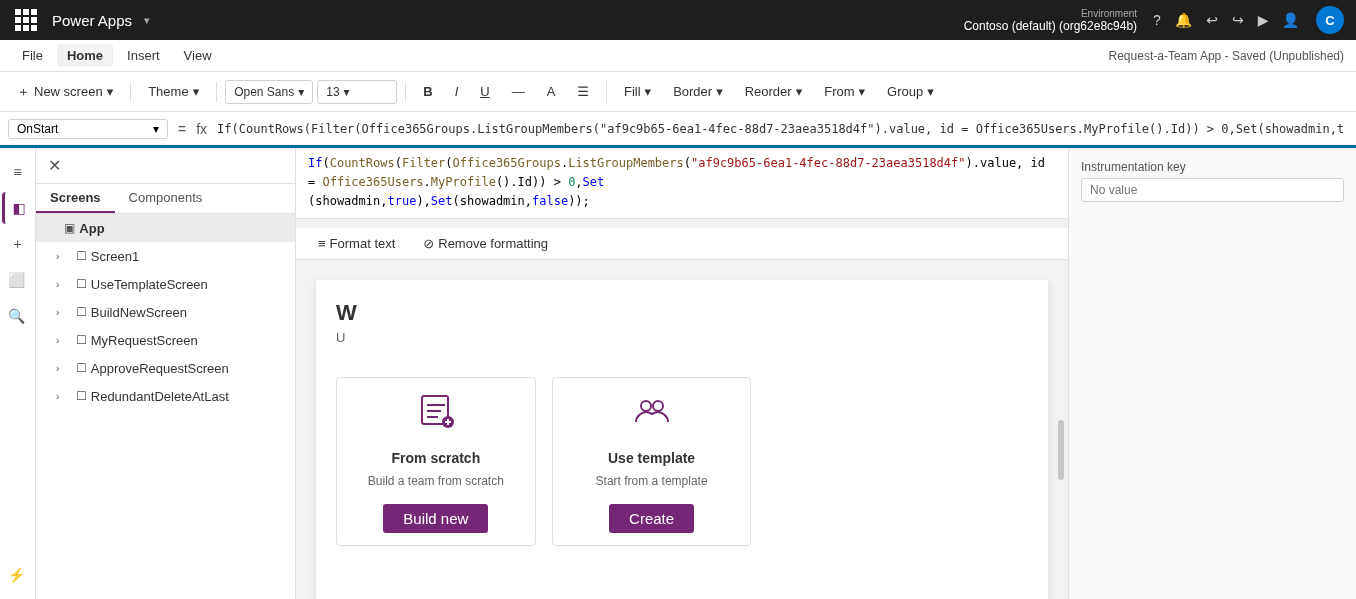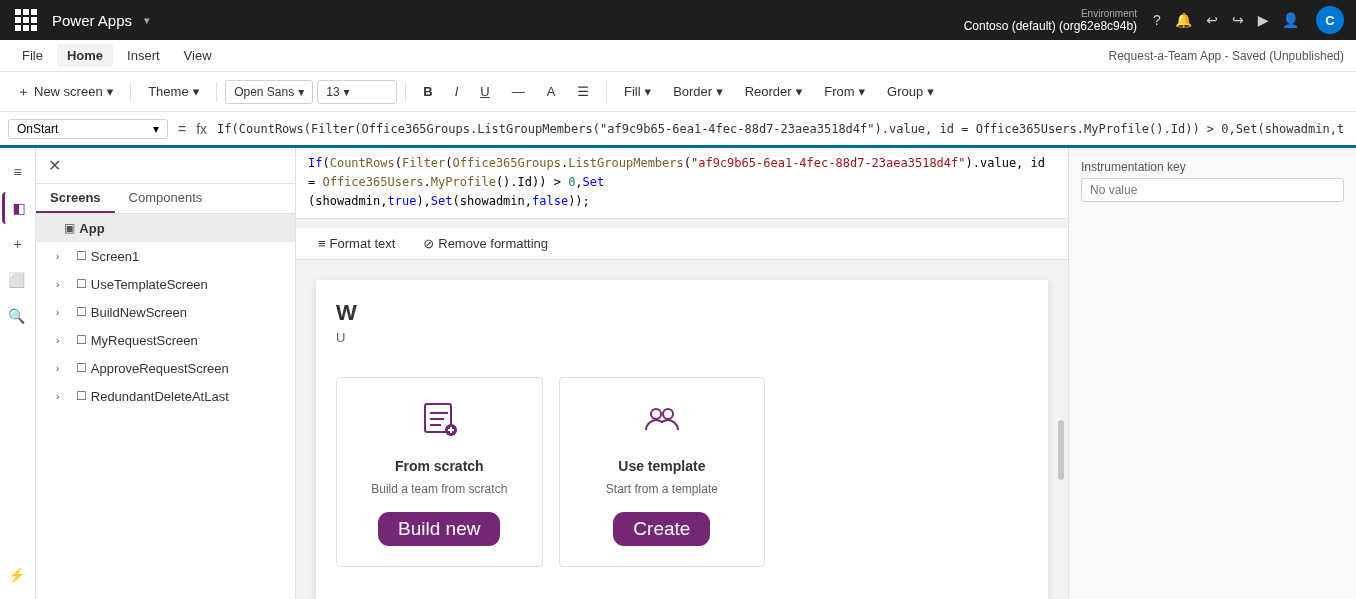--- a/index.html
+++ b/index.html
@@ -149,31 +149,31 @@
       background: #fff; width: 100%; max-width: 780px; min-height: 340px;
       position: relative; box-shadow: 0 2px 8px rgba(0,0,0,0.1);
     }
 
     .canvas-heading { padding: 20px 20px 4px; font-size: 22px; font-weight: 600; color: #333; }
     .canvas-subtext { padding: 0 20px 16px; font-size: 13px; color: #666; }
 
     .cards-row { display: flex; gap: 16px; padding: 16px 20px; }
     .canvas-card {
       flex: 1; border: 1px solid #e0e0e0; border-radius: 4px;
-      padding: 20px; display: flex; flex-direction: column;
+      padding: 12px; display: flex; flex-direction: column;
       align-items: center; gap: 8px; background: #fff;
       min-height: 160px;
     }
     .card-icon { font-size: 32px; color: #742774; margin-bottom: 4px; }
     .card-title { font-size: 14px; font-weight: 600; color: #333; }
     .card-desc { font-size: 12px; color: #666; text-align: center; }
     .card-btn {
       margin-top: 8px; padding: 6px 20px;
-      background: #742774; color: #fff; border: none; border-radius: 11px;
-      cursor: pointer; font-size: 19px;
+      background: #742774; color: #fff; border: none; border-radius: 3px;
+      cursor: pointer; font-size: 15px;
     }
 
     
     .right-panel {
       width: 288px; background: #faf9f8; border-left: 1px solid #e0e0e0;
       padding: 12px;
     }
     .right-panel-label { font-size: 12px; color: #555; margin-bottom: 4px; }
     .right-panel-input {
       width: 100%; padding: 4px 8px; border: 1px solid #d0d0d0;

